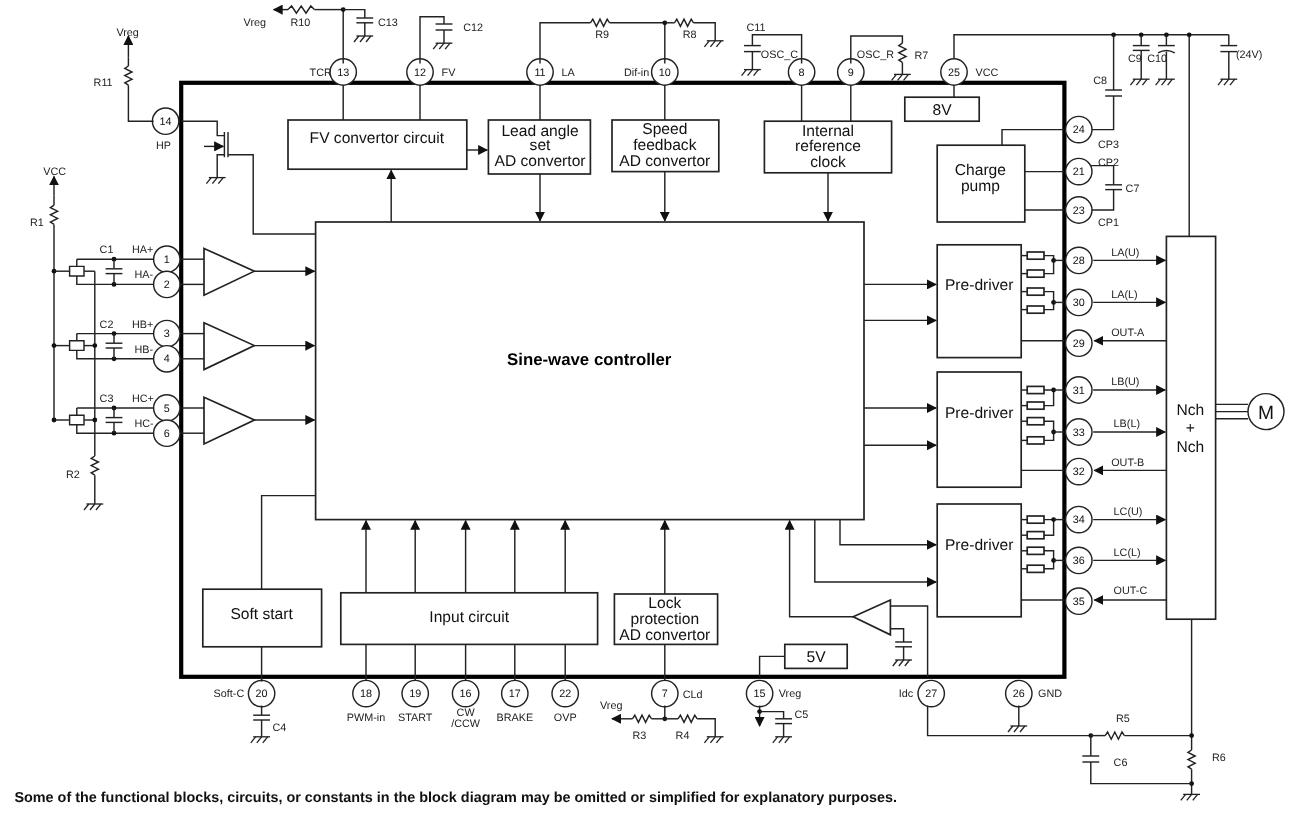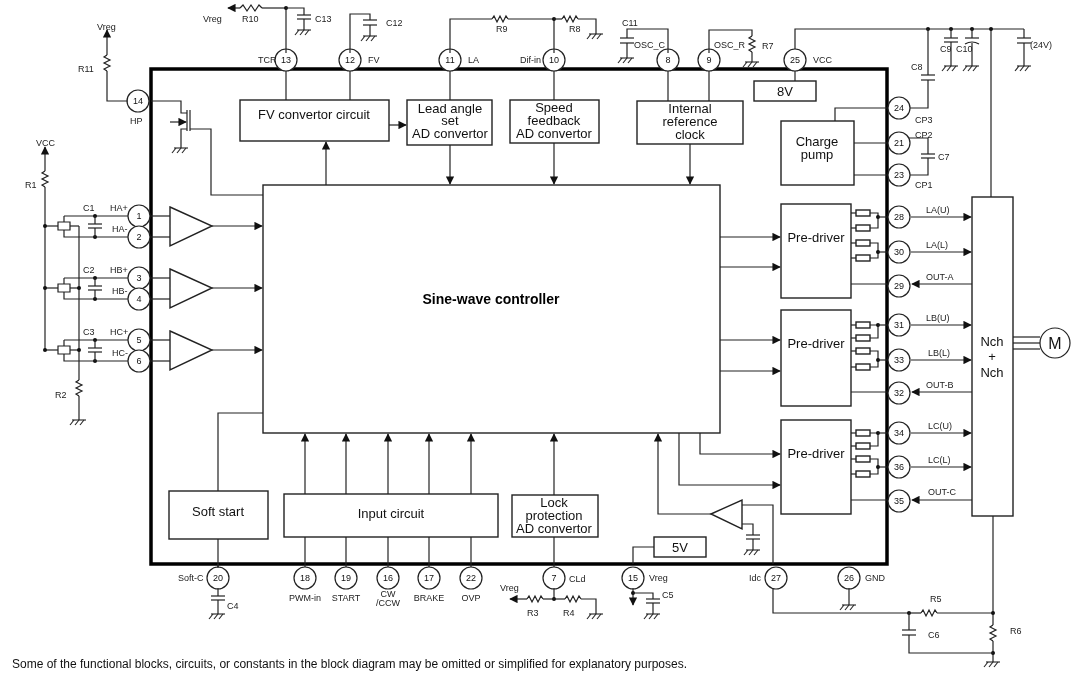--- a/index.html
+++ b/index.html
@@ -8,21 +8,21 @@
     .w { stroke: #222; stroke-width: 1.2; fill: none; }
     .chip { stroke: #000; stroke-width: 3.5; fill: none; }
     .blk { stroke: #222; stroke-width: 1.4; fill: #fff; }
     .pin { stroke: #222; stroke-width: 1.2; fill: #fff; }
     .pn { font-size: 9px; fill: #111; text-anchor: middle; dominant-baseline: central; }
     .lbl { font-size: 9px; fill: #222; }
     .bt { font-size: 13px; fill: #111; text-anchor: middle; }
     .title { font-size: 14px; font-weight: bold; fill: #000; text-anchor: middle; }
     .ah { fill: #111; }
     .gnd { stroke: #222; stroke-width: 1.1; fill: none; }
-    .note { position: absolute; left: 12px; top: 657px; font-size: 12px; color: #111; }
+    .note { position: absolute; left: 12px; top: 657px; font-size: 12px; color: #111; font-weight: bold; }
   </style>
 </head>
 <body>
 
 <svg width="1077" height="680" viewBox="0 0 1077 680">
   <defs>
     <marker id="arr" viewBox="0 0 10 10" refX="9" refY="5" markerWidth="7" markerHeight="7" orient="auto-start-reverse">
       <path d="M0,0 L10,5 L0,10 z" class="ah"></path>
     </marker>
   </defs>

